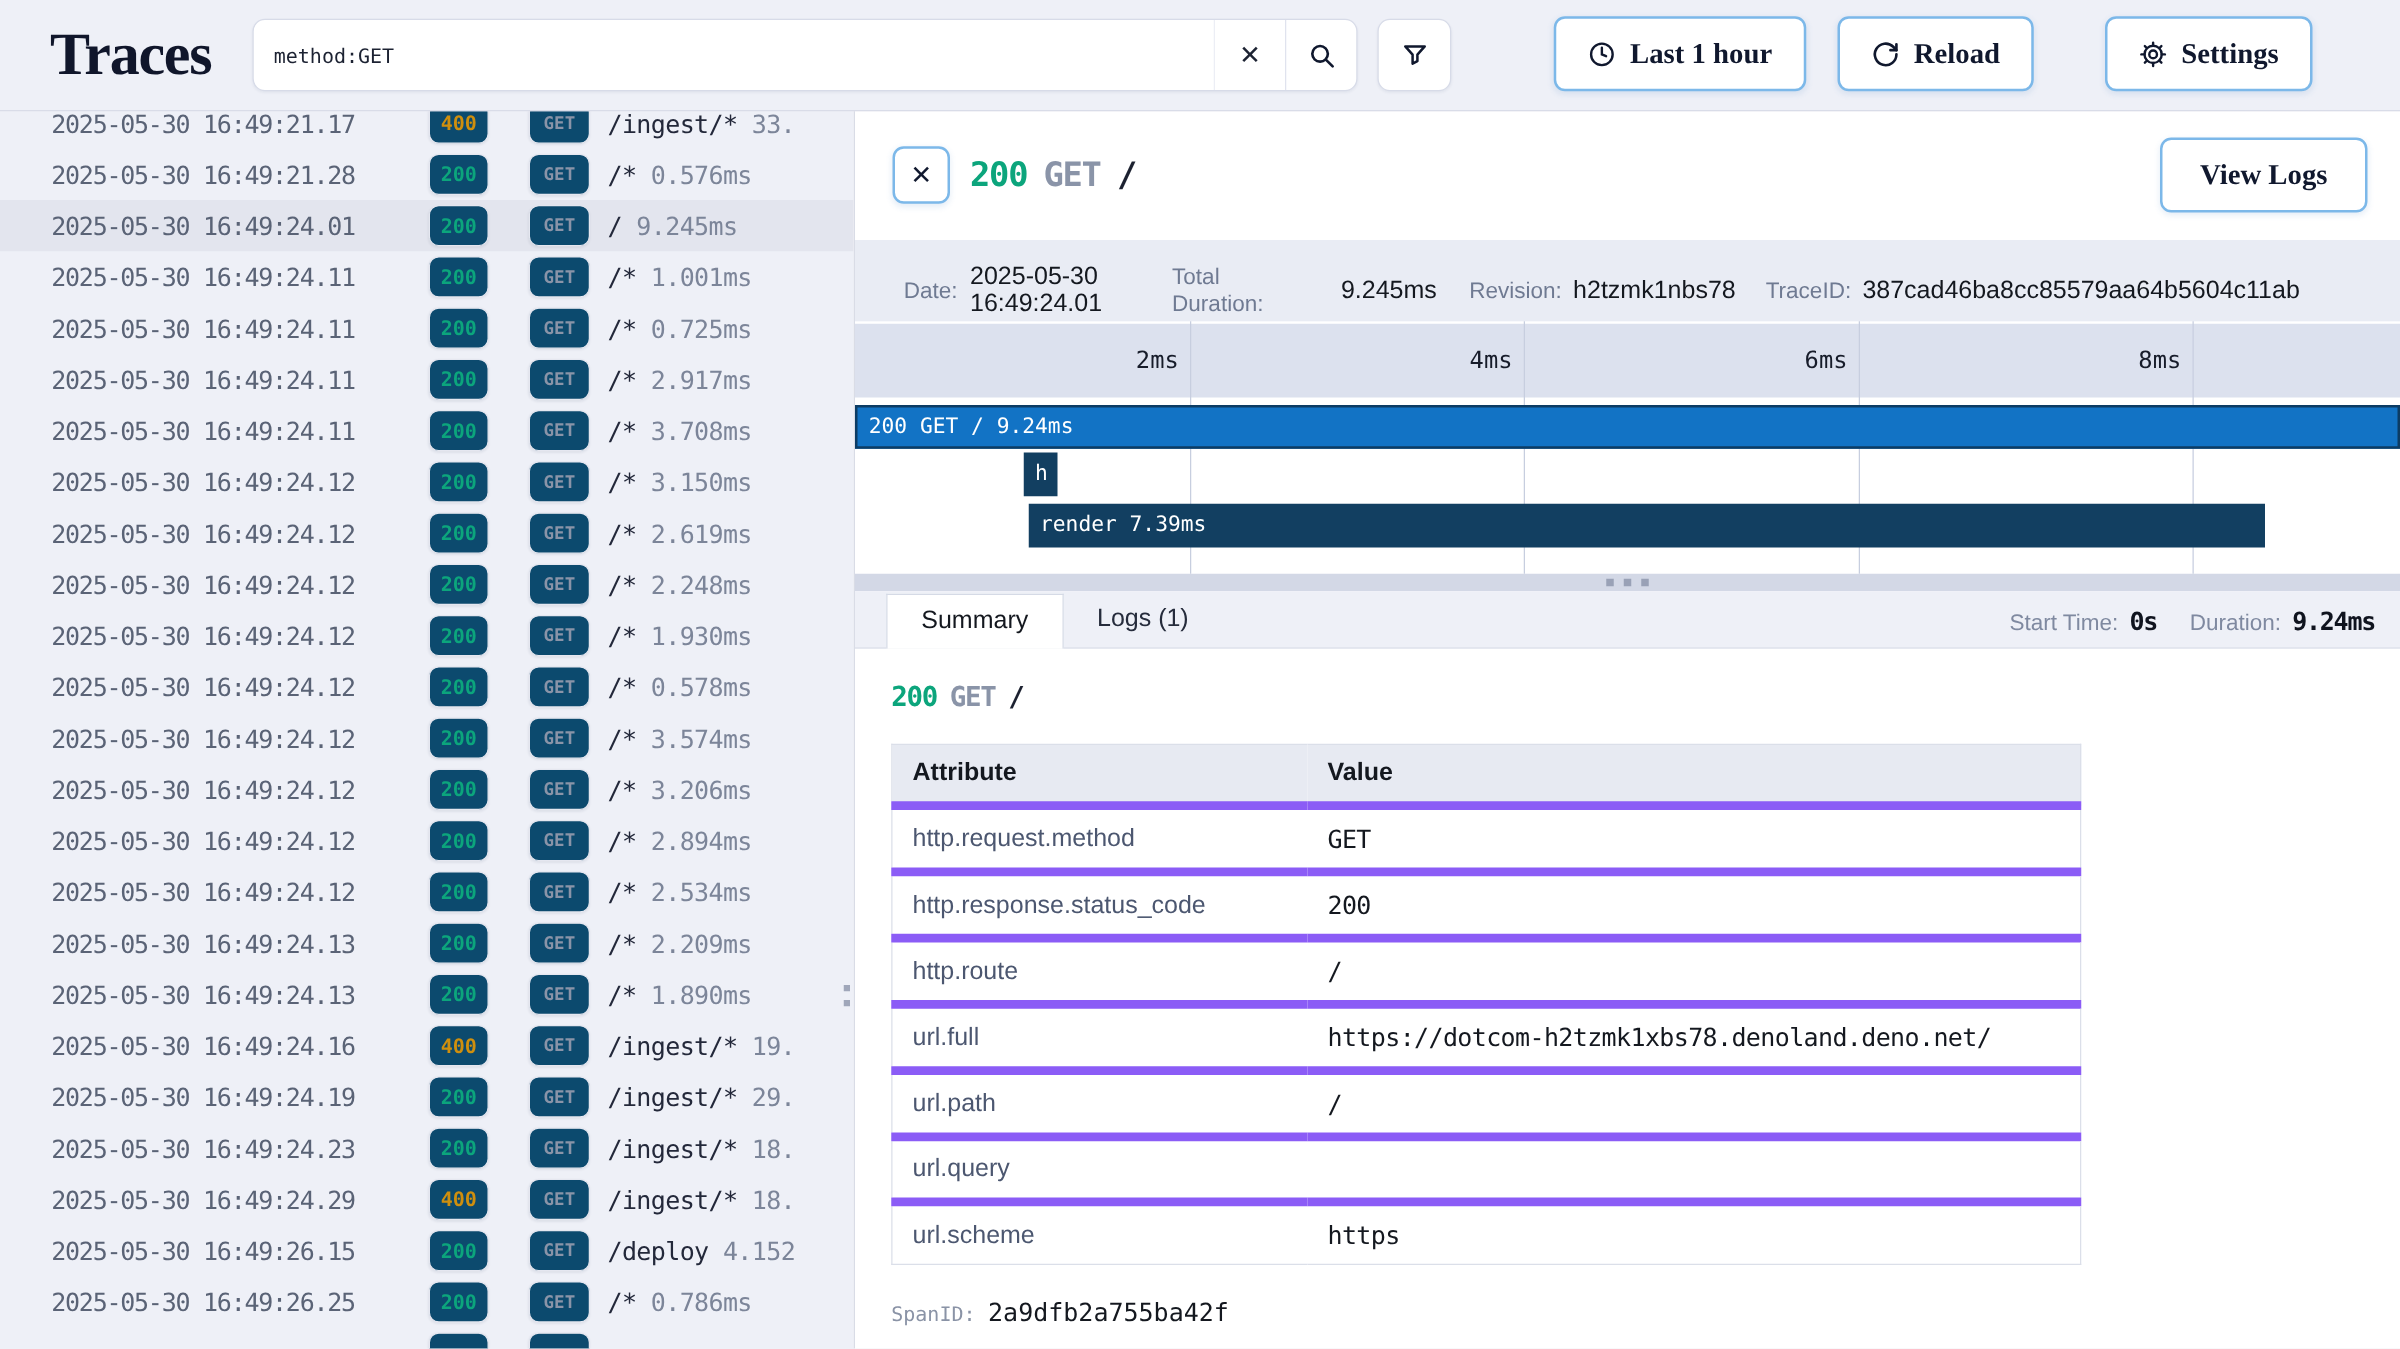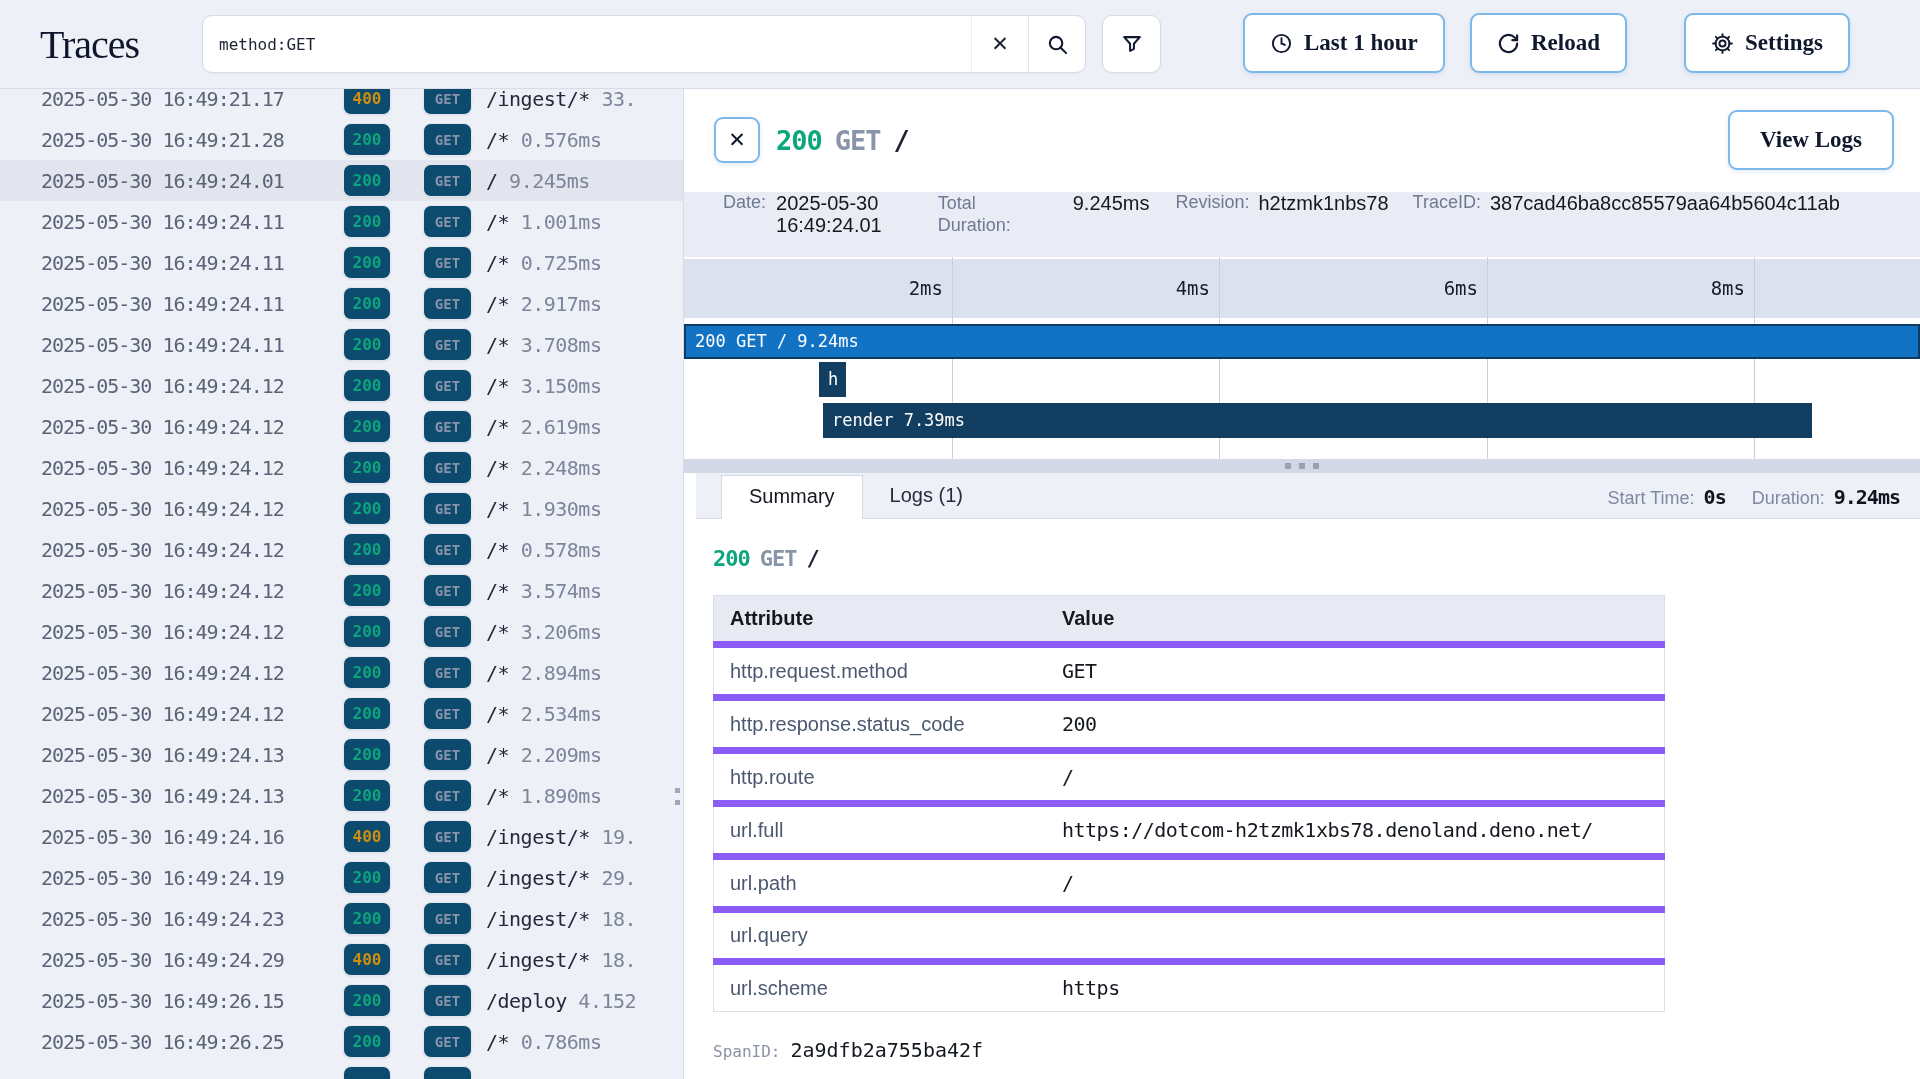--- a/index.html
+++ b/index.html
@@ -3,21 +3,21 @@
 <meta charset="utf-8">
 <style>
   html,body{margin:0;padding:0;background:#eef0f7;}
   .stage{position:relative;width:1920px;height:1079px;overflow:hidden;background:#eef0f7;
          font-family:"Liberation Sans",sans-serif;color:#14181f;}
 
   
   .topbar{position:absolute;top:0;left:0;right:0;height:88px;background:#eef0f7;
           border-bottom:1px solid #d9dce8;z-index:6;}
   .app-title{position:absolute;left:40px;top:50%;transform:translateY(-50%);
-             font-family:"Liberation Serif",serif;font-weight:400;font-size:40px;color:#10162b;letter-spacing:-1px;}
+             font-family:"Liberation Serif",serif;font-weight:700;font-size:48px;color:#10162b;letter-spacing:-1px;}
   .searchbox{position:absolute;left:202px;top:15px;width:884px;height:58px;background:#fff;
              border:1px solid #d7dbe8;border-radius:10px;display:flex;align-items:stretch;
              box-shadow:0 1px 2px rgba(25,35,70,.05);overflow:hidden;box-sizing:border-box;}
   .search-input{flex:1;border:0;outline:0;background:transparent;
                 font-family:"DejaVu Sans Mono",monospace;font-size:16px;color:#1c2232;padding:0 16px;}
   .search-seg{width:56px;display:flex;align-items:center;justify-content:center;cursor:pointer;}
   .search-seg.clear{font-size:21px;color:#1c2232;border-left:1px solid #eceef5;}
   .search-seg.submit{border-left:1px solid #e0e3ee;}
   .filter-btn{position:absolute;left:1102px;top:15px;width:59px;height:58px;background:#fff;
               border:1px solid #d7dbe8;border-radius:10px;display:flex;align-items:center;
@@ -60,21 +60,21 @@
   .detail-title{position:absolute;left:92px;top:50%;transform:translateY(-50%);
                 font-family:"DejaVu Sans Mono",monospace;font-weight:700;font-size:27px;
                 display:flex;gap:13px;letter-spacing:-1px;}
   .t-status{color:#0ca57c;} .t-method{color:#8a94a8;} .t-path{color:#1c2130;}
   .view-logs{position:absolute;right:26px;top:22px;height:60px;padding:0 30px;border:2px solid #7cb8e9;
              border-radius:9px;background:#fff;font-family:"Liberation Serif",serif;font-weight:700;
              font-size:23px;color:#10182e;display:flex;align-items:center;cursor:pointer;
              box-sizing:border-box;box-shadow:0 2px 5px rgba(60,120,190,.14);}
 
   .meta-strip{position:absolute;top:104px;height:80px;left:0;right:0;background:#e9ecf4;
-              display:flex;align-items:flex-start;white-space:nowrap;}
+              display:flex;align-items:center;white-space:nowrap;}
   .m-label{color:#6f7a92;font-size:18px;}
   .m-val{color:#14181f;font-size:20px;}
   .m-2line{line-height:22px;}
   #m-date-label{margin-left:39px;}
   #m-date-val{margin-left:10px;}
   #m-td-label{margin-left:56px;}
   #m-td-val{margin-left:62px;}
   #m-rev-label{margin-left:26px;}
   #m-rev-val{margin-left:9px;}
   #m-tid-label{margin-left:24px;}
@@ -89,21 +89,21 @@
   .gridline{position:absolute;top:0;bottom:14px;width:1px;background:#c7cedf;}
   .span-bar{position:absolute;height:35px;box-sizing:border-box;background:#123f61;color:#fff;
             font-family:"DejaVu Sans Mono",monospace;font-size:17px;line-height:34px;padding-left:9px;
             overflow:hidden;white-space:nowrap;cursor:pointer;}
   .span-bar.root{background:#1273c5;border:2px solid #0c3c64;line-height:30px;}
   .handle-strip{position:absolute;bottom:0;height:14px;left:0;right:0;background:#d3d8e6;
                 display:flex;align-items:center;justify-content:center;gap:8px;cursor:row-resize;}
   .handle-strip span{width:6px;height:6px;background:#99a1b6;}
 
   
-  .tabs-row{position:absolute;top:385px;height:46px;left:12px;right:0;background:#eef0f7;
+  .tabs-row{position:absolute;top:385px;height:46px;left:0;right:0;background:#eef0f7;
             border-bottom:1px solid #d5dae6;box-sizing:border-box;display:flex;align-items:flex-end;
             padding-left:25px;}
   .tab{font-size:20px;padding:9px 27px 11px;color:#262c3c;cursor:pointer;}
   .tab.active{background:#fff;border:1px solid #d5dae6;border-bottom:none;color:#14181f;margin-bottom:-1px;}
   .tabs-info{margin-left:auto;display:flex;align-items:center;gap:26px;padding-right:20px;padding-bottom:9px;}
   .info-pair{display:flex;align-items:flex-end;gap:9px;}
   .info-label{color:#7f89a0;font-size:18px;}
   .info-val{font-family:"DejaVu Sans Mono",monospace;font-size:20px;color:#10141f;font-weight:700;letter-spacing:-1px;}
 
   

